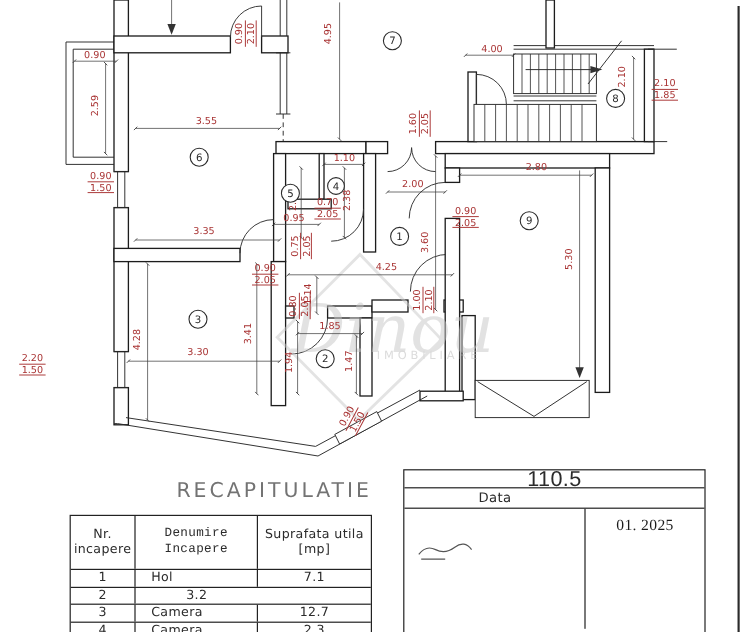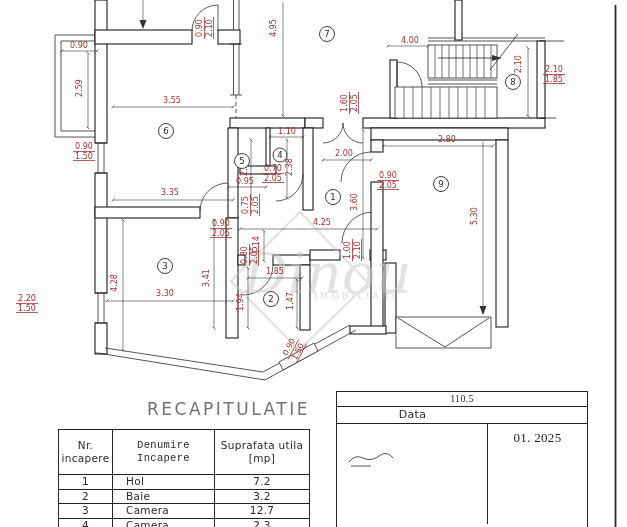--- a/index.html
+++ b/index.html
@@ -40,21 +40,21 @@
 
   .summary{position:absolute;left:336px;top:391px;width:252px;border:1.6px solid #222;
     font-size:11px;color:#2b2b2b;letter-spacing:0.3px;box-sizing:border-box;height:150px;}
   .summary .r1{display:grid;grid-template-columns:51px 100px 1fr;border-bottom:1.2px solid #222;}
   .summary .r1 .cell{height:17px;line-height:17px;}
   .summary .r1 .s1{border-right:1.2px solid #222;text-align:center;}
   .summary .r1 .s2{border-right:1.2px solid #222;padding-left:13px;}
   .summary .r1 .s3{text-align:center;}
   .summary .r2{height:14px;line-height:14px;border-bottom:1.2px solid #222;
     display:flex;justify-content:center;gap:4px;}
-  .summary .r2 .serif{font-family:Liberation Serif, serif;font-size:10px;}
+  .summary .r2 .serif{font-family:Liberation Sans, sans-serif;font-size:18px;}
   .summary .r3{display:grid;grid-template-columns:151px 1fr;border-bottom:1.2px solid #222;}
   .summary .r3 .cell{height:16px;line-height:16px;text-align:center;}
   .summary .r3 .s1{border-right:1.2px solid #222;}
   .summary .r4{display:grid;grid-template-columns:151px 1fr;height:100px;}
   .summary .r4 .s1{border-right:1.2px solid #222;position:relative;}
   .summary .r4 .s2{text-align:center;padding-top:6px;
     font-family:"Liberation Serif",serif;font-size:13px;color:#1c1c1c;}
 </style>
 </head>
 <body>
@@ -339,25 +339,24 @@
         <span>Incapere</span>
       </div>
       <div class="cell c3">
         <span>Suprafata utila</span>
         <span>[mp]</span>
       </div>
     </div>
     <div class="row">
       <div class="cell c1">1</div>
       <div class="cell c2">Hol</div>
-      <div class="cell c3">7.2</div>
+      <div class="cell c3">7.1</div>
     </div>
     <div class="row">
       <div class="cell c1">2</div>
-      <div class="cell c2">Baie</div>
       <div class="cell c3">3.2</div>
     </div>
     <div class="row">
       <div class="cell c1">3</div>
       <div class="cell c2">Camera</div>
       <div class="cell c3">12.7</div>
     </div>
     <div class="row">
       <div class="cell c1">4</div>
       <div class="cell c2">Camera</div>

